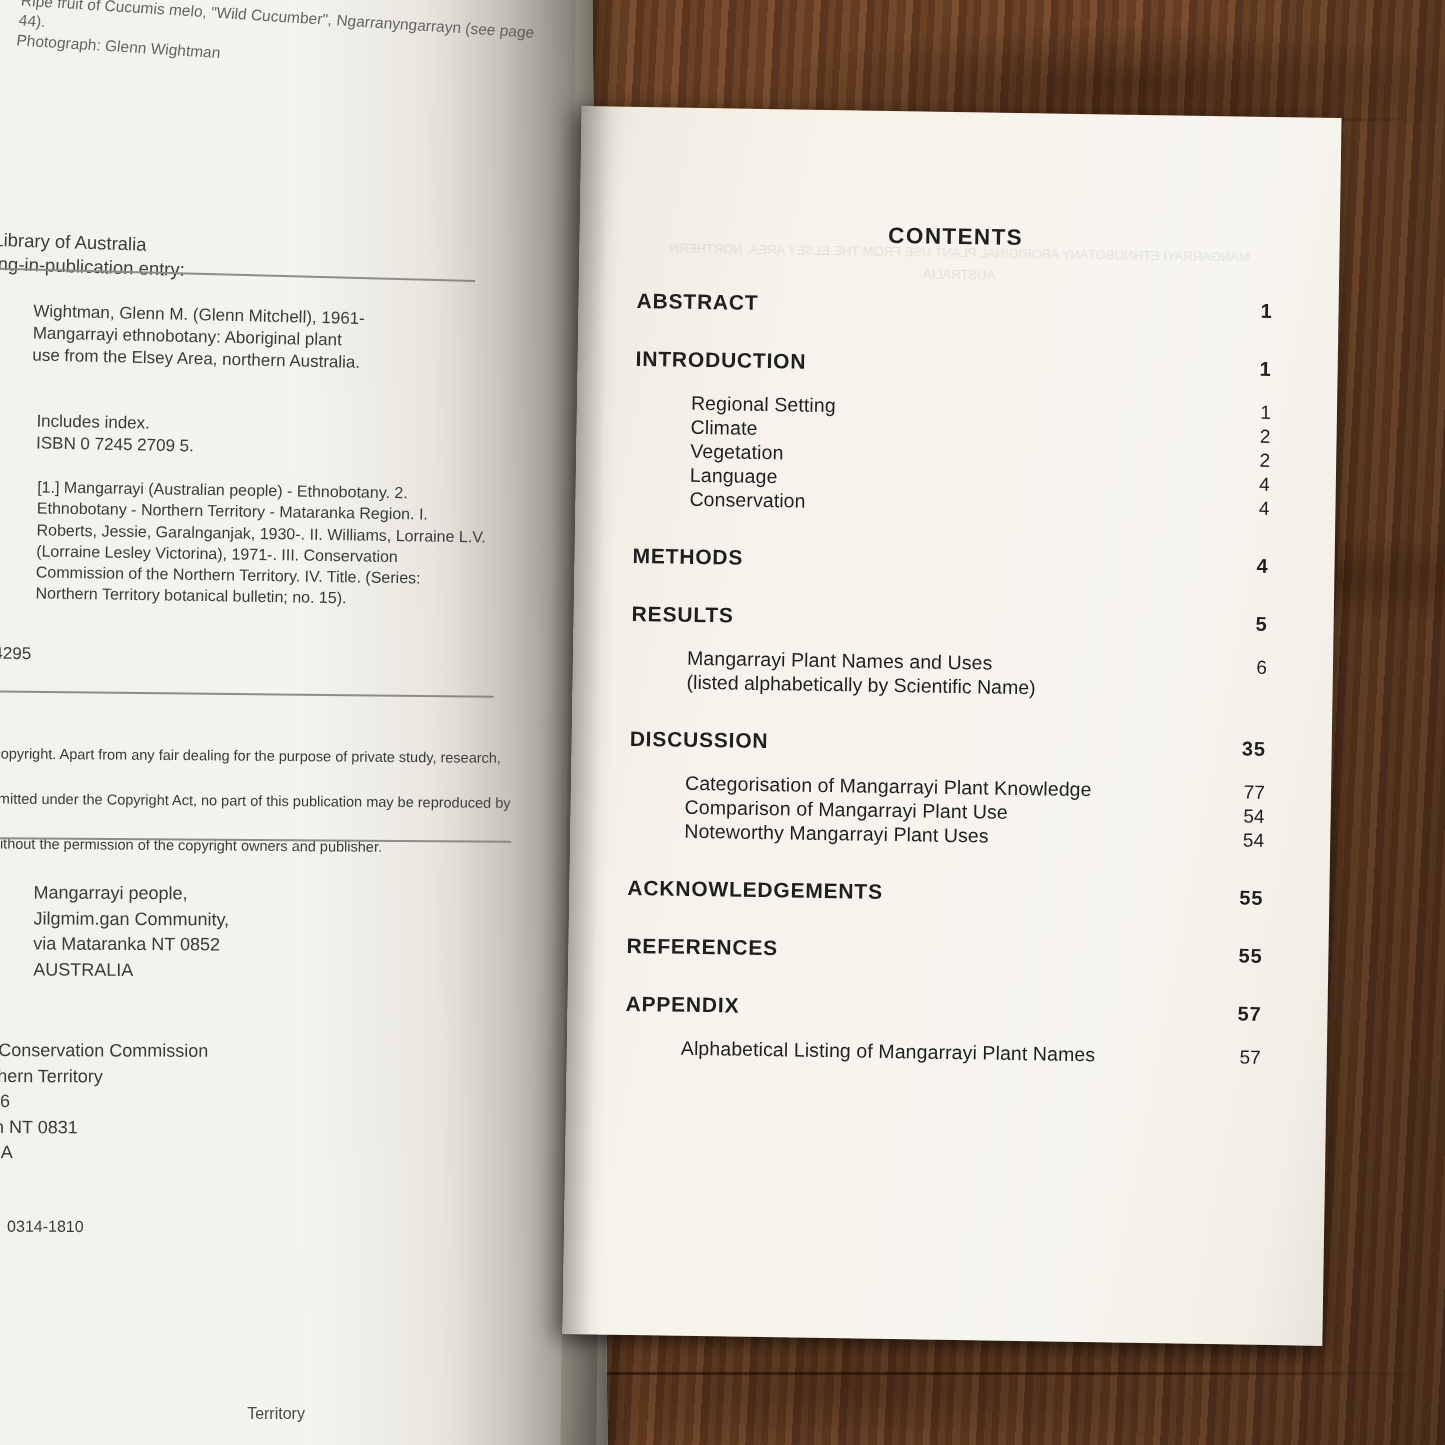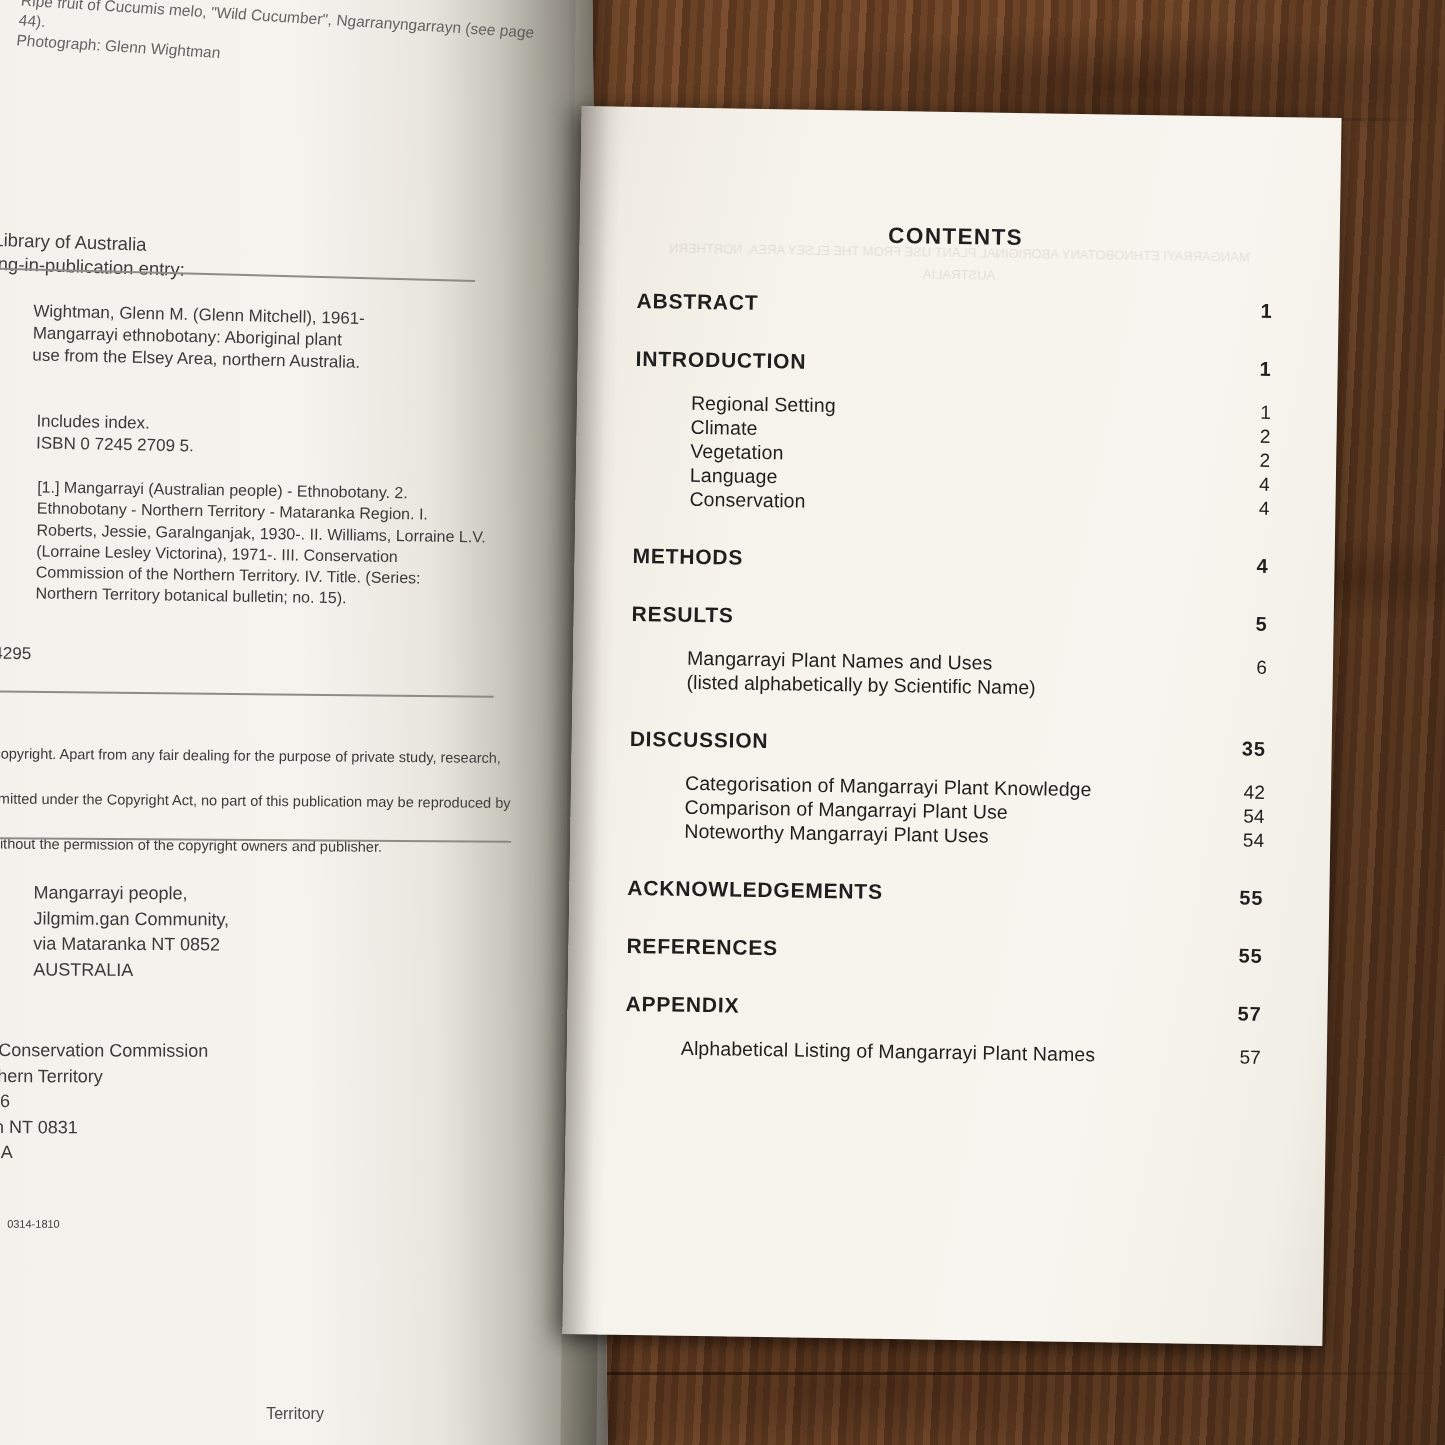--- a/index.html
+++ b/index.html
@@ -162,29 +162,28 @@
   }
   .lp-address2 {
     left: -30px; top: 1048px;
     width: 430px;
     font-size: 18px;
     line-height: 1.42;
     transform: rotate(0.8deg);
   }
   .lp-issn-value {
     left: 62px; top: 1228px;
-    font-size: 11px;
+    font-size: 16px;
     transform: rotate(0.7deg);
   }
   .lp-footer {
     left: 300px; top: 1418px;
     font-size: 16px;
     color: #4a4a4a;
     transform: rotate(0.6deg);
-    margin-left: 19px;
   }
 
   
   #right-page {
     position: absolute;
     left: 572px;
     top: 112px;
     width: 760px;
     height: 1228px;
     background: linear-gradient(100deg, #ded9cf 0%, #f0ece3 6%, #f6f3ec 24%, #f7f5ef 70%, #f2efe7 92%, #e7e3da 100%);
@@ -368,21 +367,21 @@
           <div class="row sub-note">
             <span class="lbl">(listed alphabetically by Scientific Name)</span>
             <span class="pg"></span>
           </div>
           <div class="row lvl1">
             <span class="lbl">DISCUSSION</span>
             <span class="pg">35</span>
           </div>
           <div class="row lvl2 first">
             <span class="lbl">Categorisation of Mangarrayi Plant Knowledge</span>
-            <span class="pg">42</span>
+            <span class="pg">77</span>
           </div>
           <div class="row lvl2 tight">
             <span class="lbl">Comparison of Mangarrayi Plant Use</span>
             <span class="pg">54</span>
           </div>
           <div class="row lvl2 tight">
             <span class="lbl">Noteworthy Mangarrayi Plant Uses</span>
             <span class="pg">54</span>
           </div>
           <div class="row lvl1">

